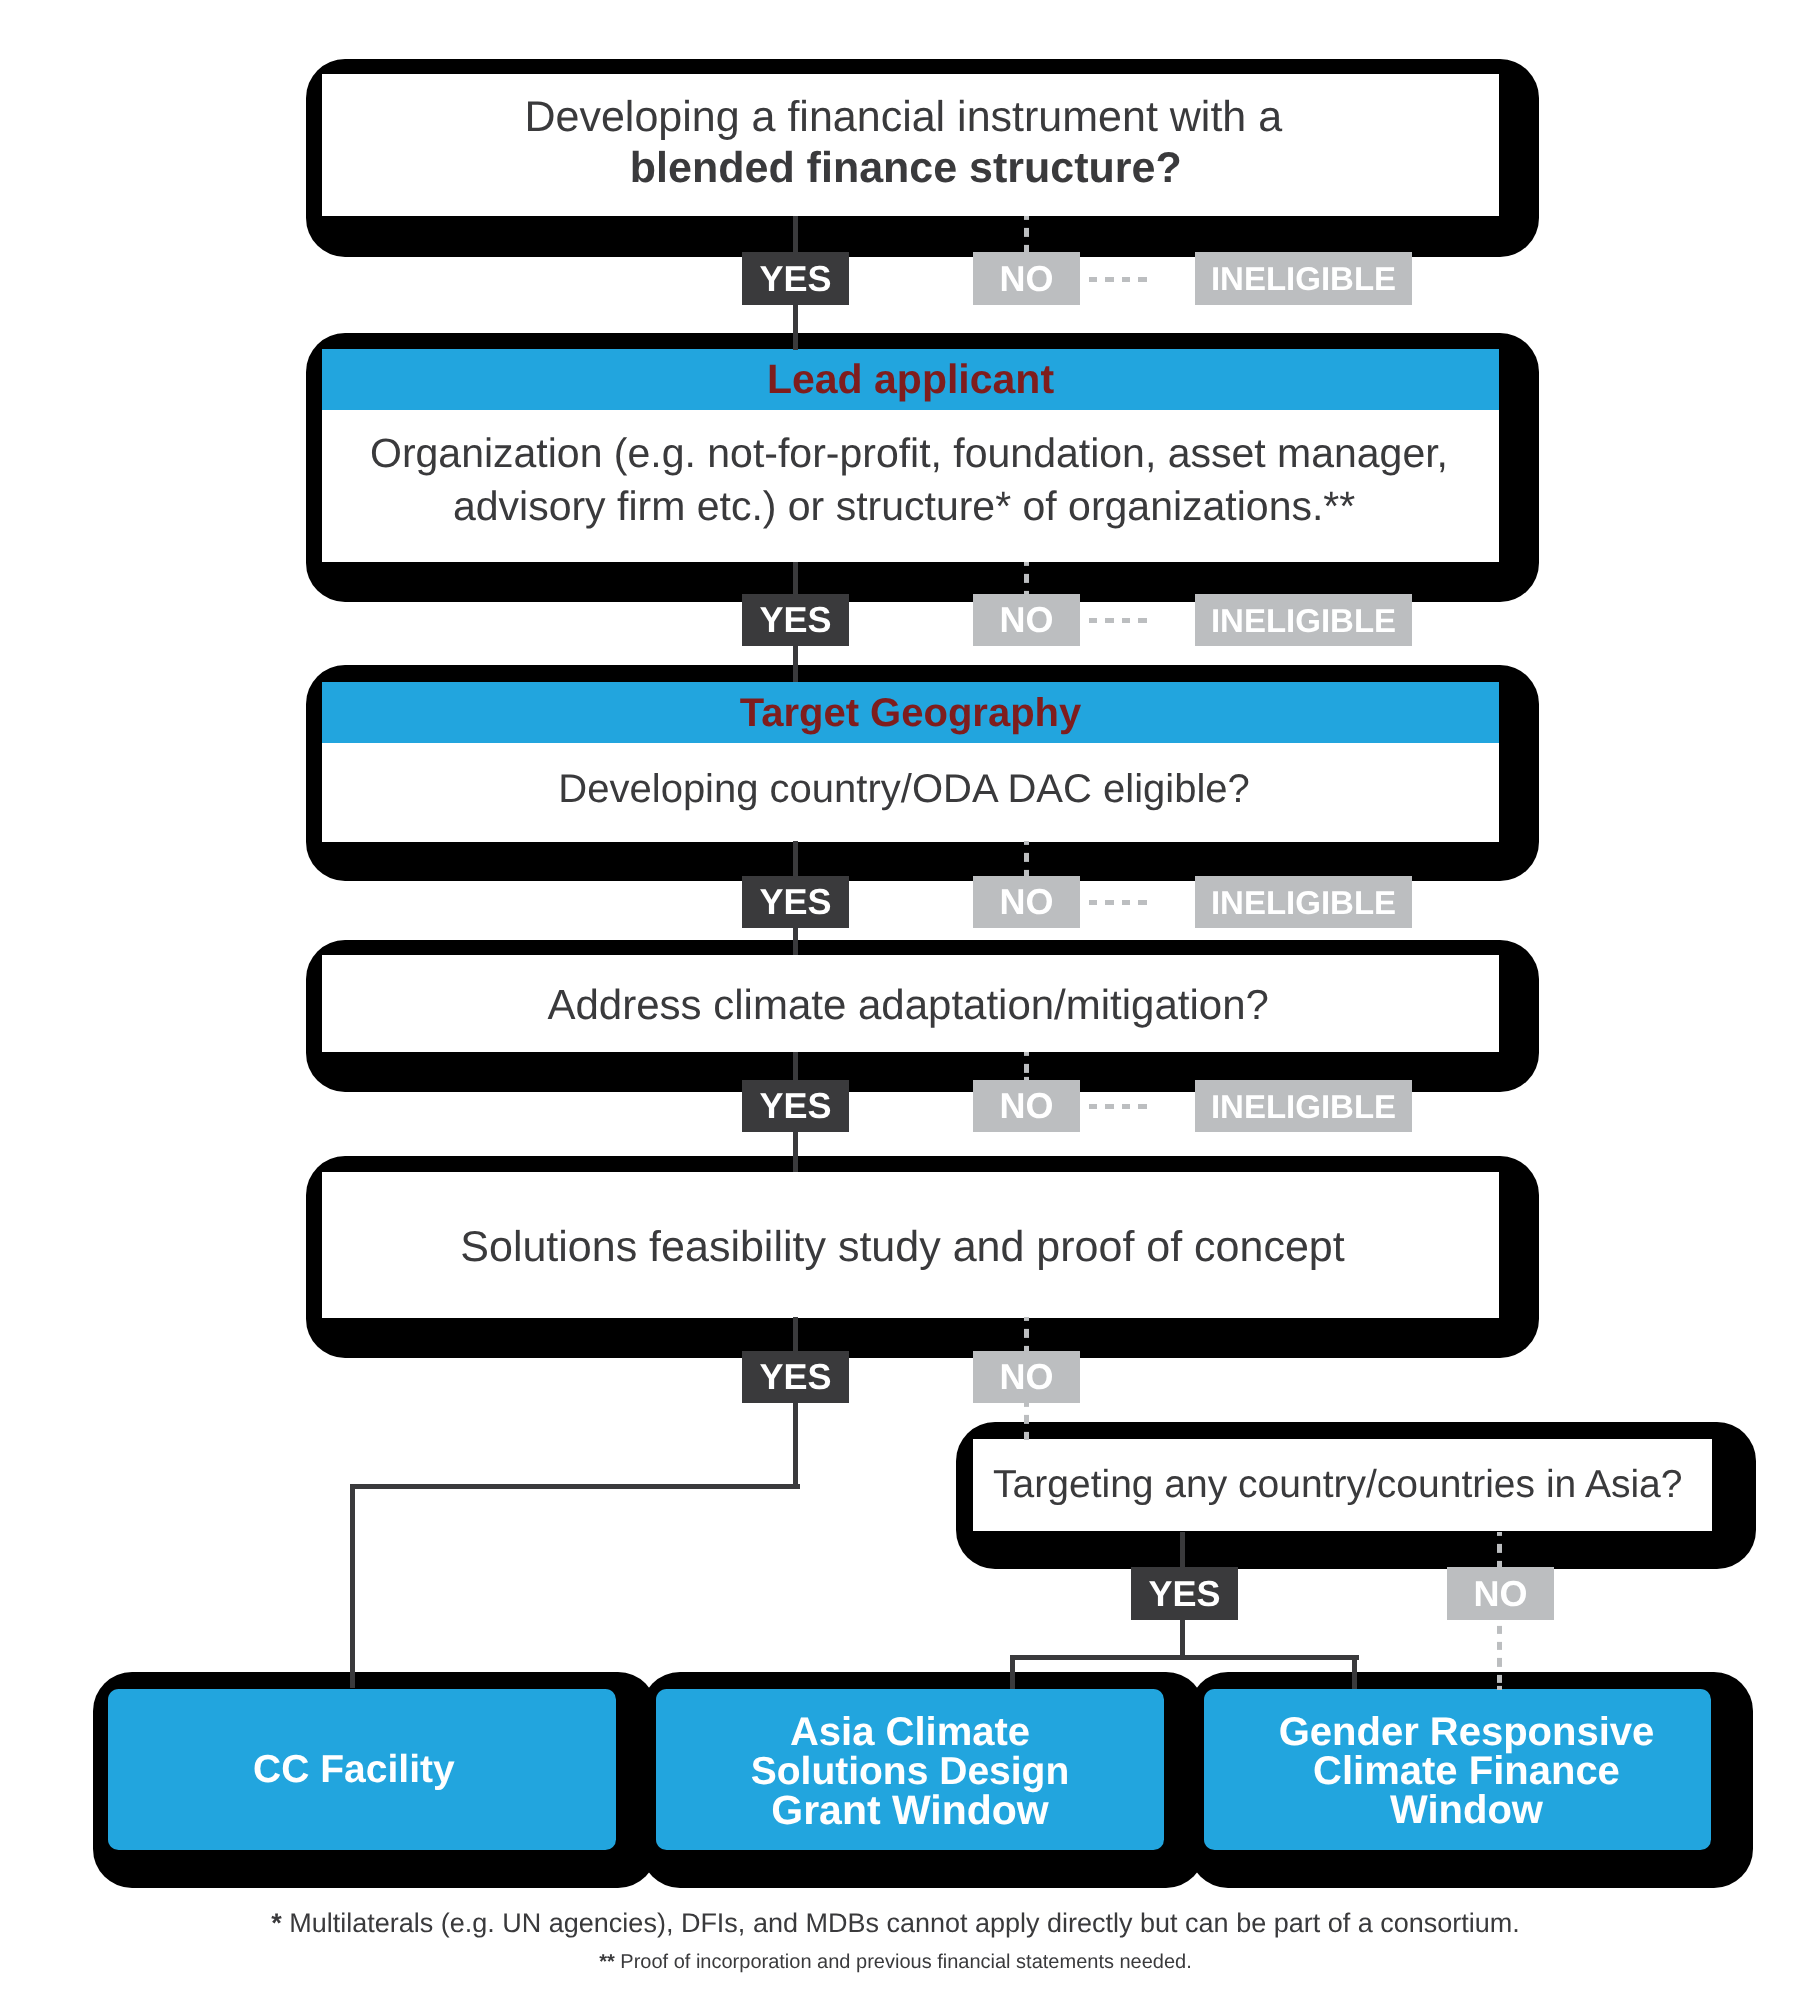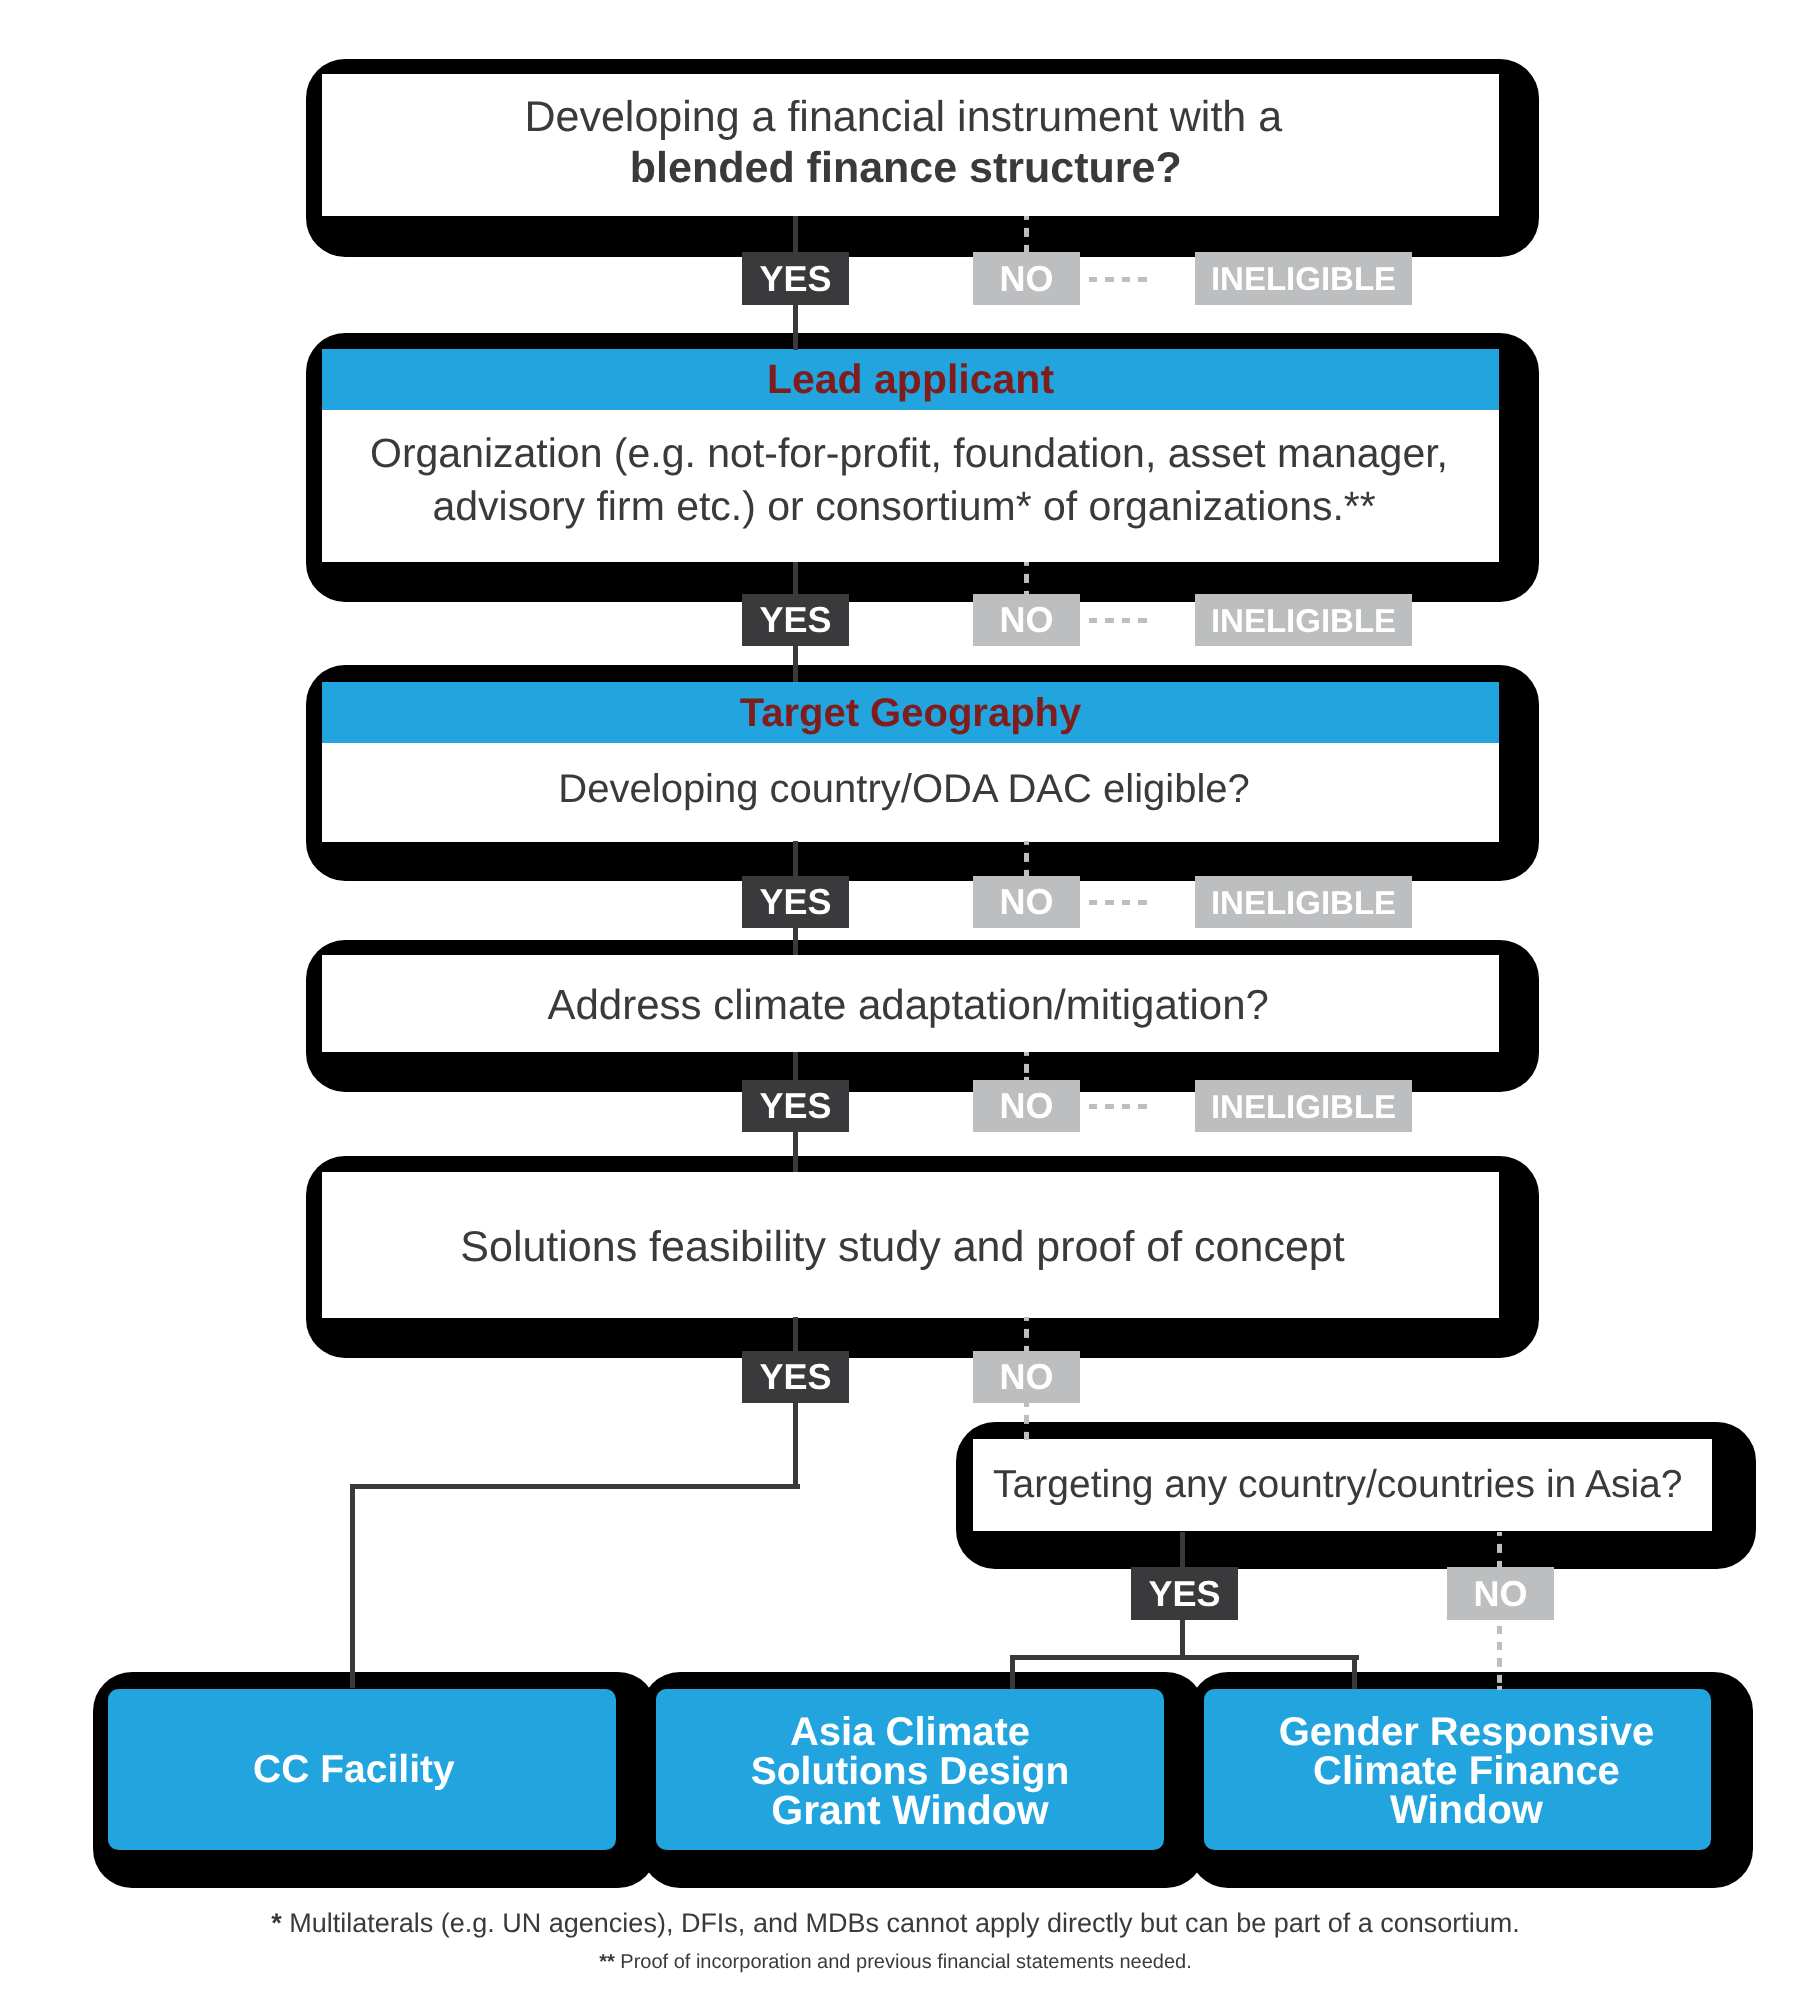--- a/index.html
+++ b/index.html
@@ -62,21 +62,21 @@
       <div class="bodywrap" style="top:-1.6px;height:142px">
         <p style="font-size:43px;line-height:51px;transform:translateX(0.8px)">Developing a financial instrument with a</p>
         <p class="b" style="font-size:43px;line-height:51px;transform:translateX(3.3px)">blended finance structure?</p>
       </div>
     </div>
     <div class="shadow" style="left:306px;top:333px;width:1233px;height:269px"></div>
     <div class="card" style="left:322px;top:349px;width:1177px;height:213px">
       <div class="hdr" style="height:61px;font-size:41px">Lead applicant</div>
       <div class="bodywrap" style="top:55px;height:151px">
         <p style="font-size:41px;transform:translateX(6.5px)">Organization (e.g. not-for-profit, foundation, asset manager,</p>
-        <p style="font-size:41px;transform:translateX(1.6px)">advisory firm etc.) or consortium* of organizations.**</p>
+        <p style="font-size:41px;transform:translateX(1.6px)">advisory firm etc.) or structure* of organizations.**</p>
       </div>
     </div>
     <div class="shadow" style="left:306px;top:665px;width:1233px;height:216px"></div>
     <div class="card" style="left:322px;top:682px;width:1177px;height:160px">
       <div class="hdr" style="height:61px;font-size:40px">Target Geography</div>
       <div class="bodywrap" style="top:58px;height:99px">
         <p style="font-size:40px;transform:translateX(1.6px)">Developing country/ODA DAC eligible?</p>
       </div>
     </div>
     <div class="shadow" style="left:306px;top:940px;width:1233px;height:152px"></div>

